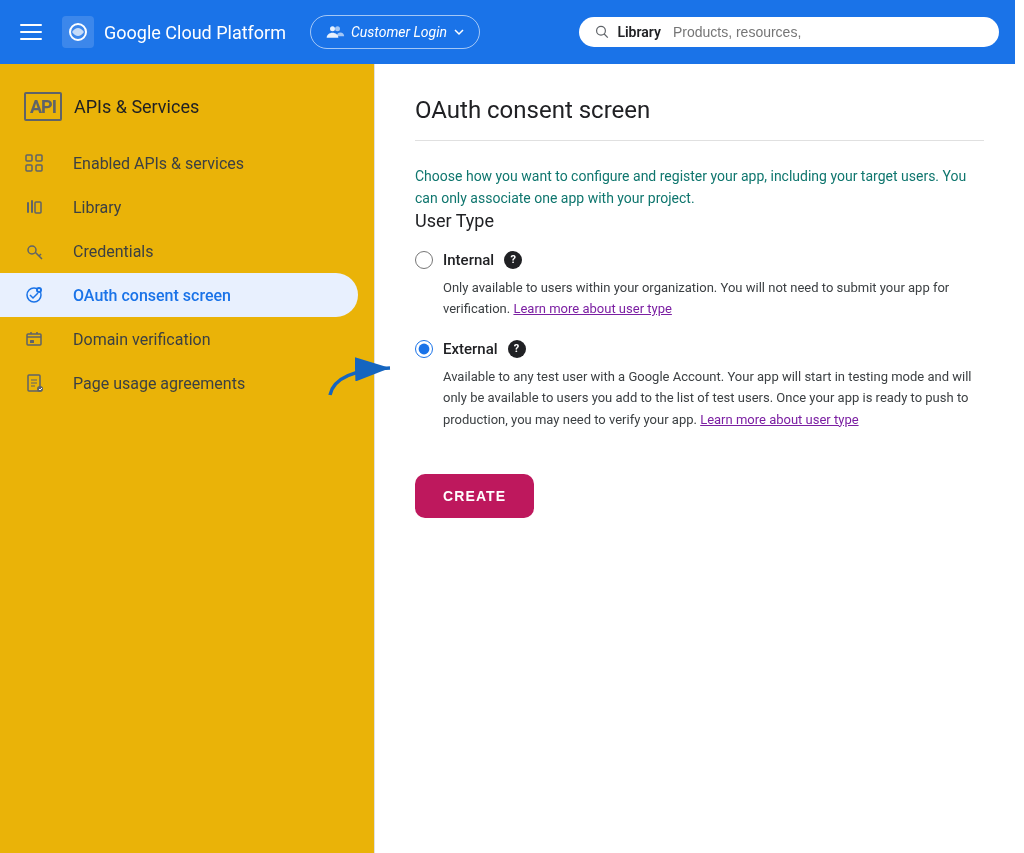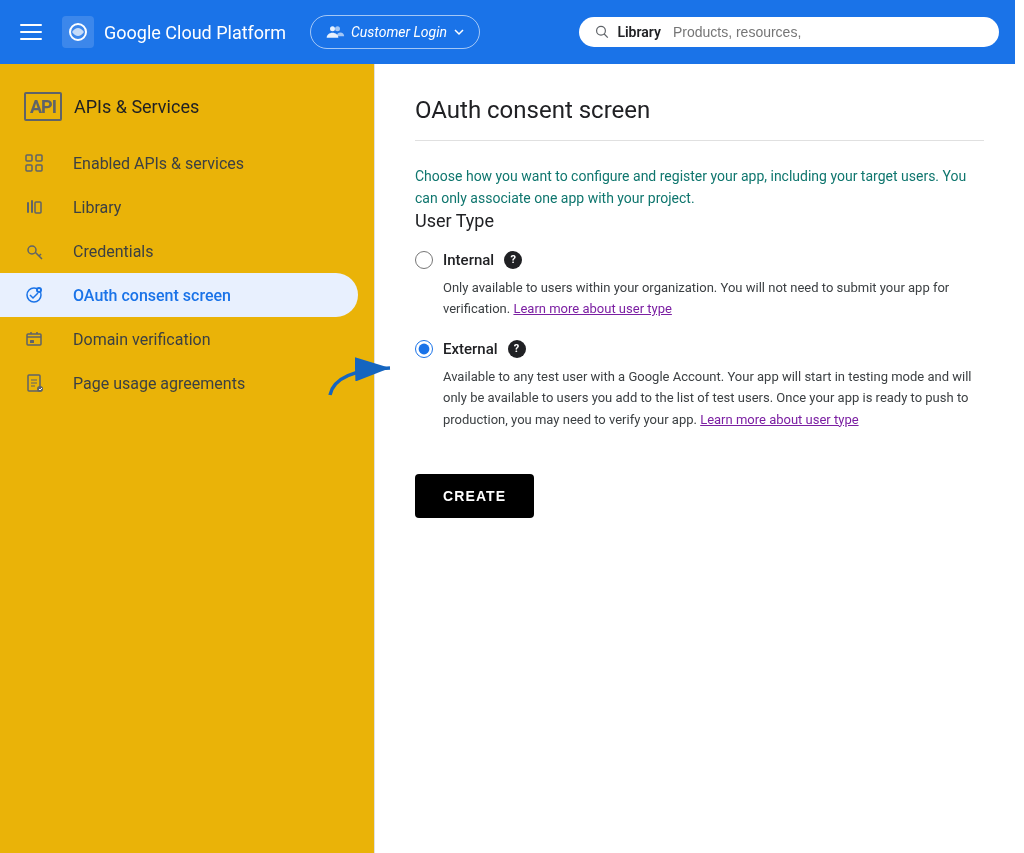--- a/index.html
+++ b/index.html
@@ -210,27 +210,27 @@
       padding-left: 28px;
       margin-bottom: 6px;
     }
     .option-desc a, .link {
       color: #7b1fa2;
       text-decoration: underline;
       cursor: pointer;
     }
     .create-btn {
       display: inline-block;
-      background: #000000;
+      background: #be185d;
       color: #fff;
       font-size: 14px;
       font-weight: 600;
       letter-spacing: 0.08em;
       padding: 14px 28px;
-      border-radius: 4px;
+      border-radius: 10px;
       border: none;
       cursor: pointer;
       margin-top: 24px;
       text-transform: uppercase;
     }
 
     
     .arrow-container {
       position: relative;
     }

